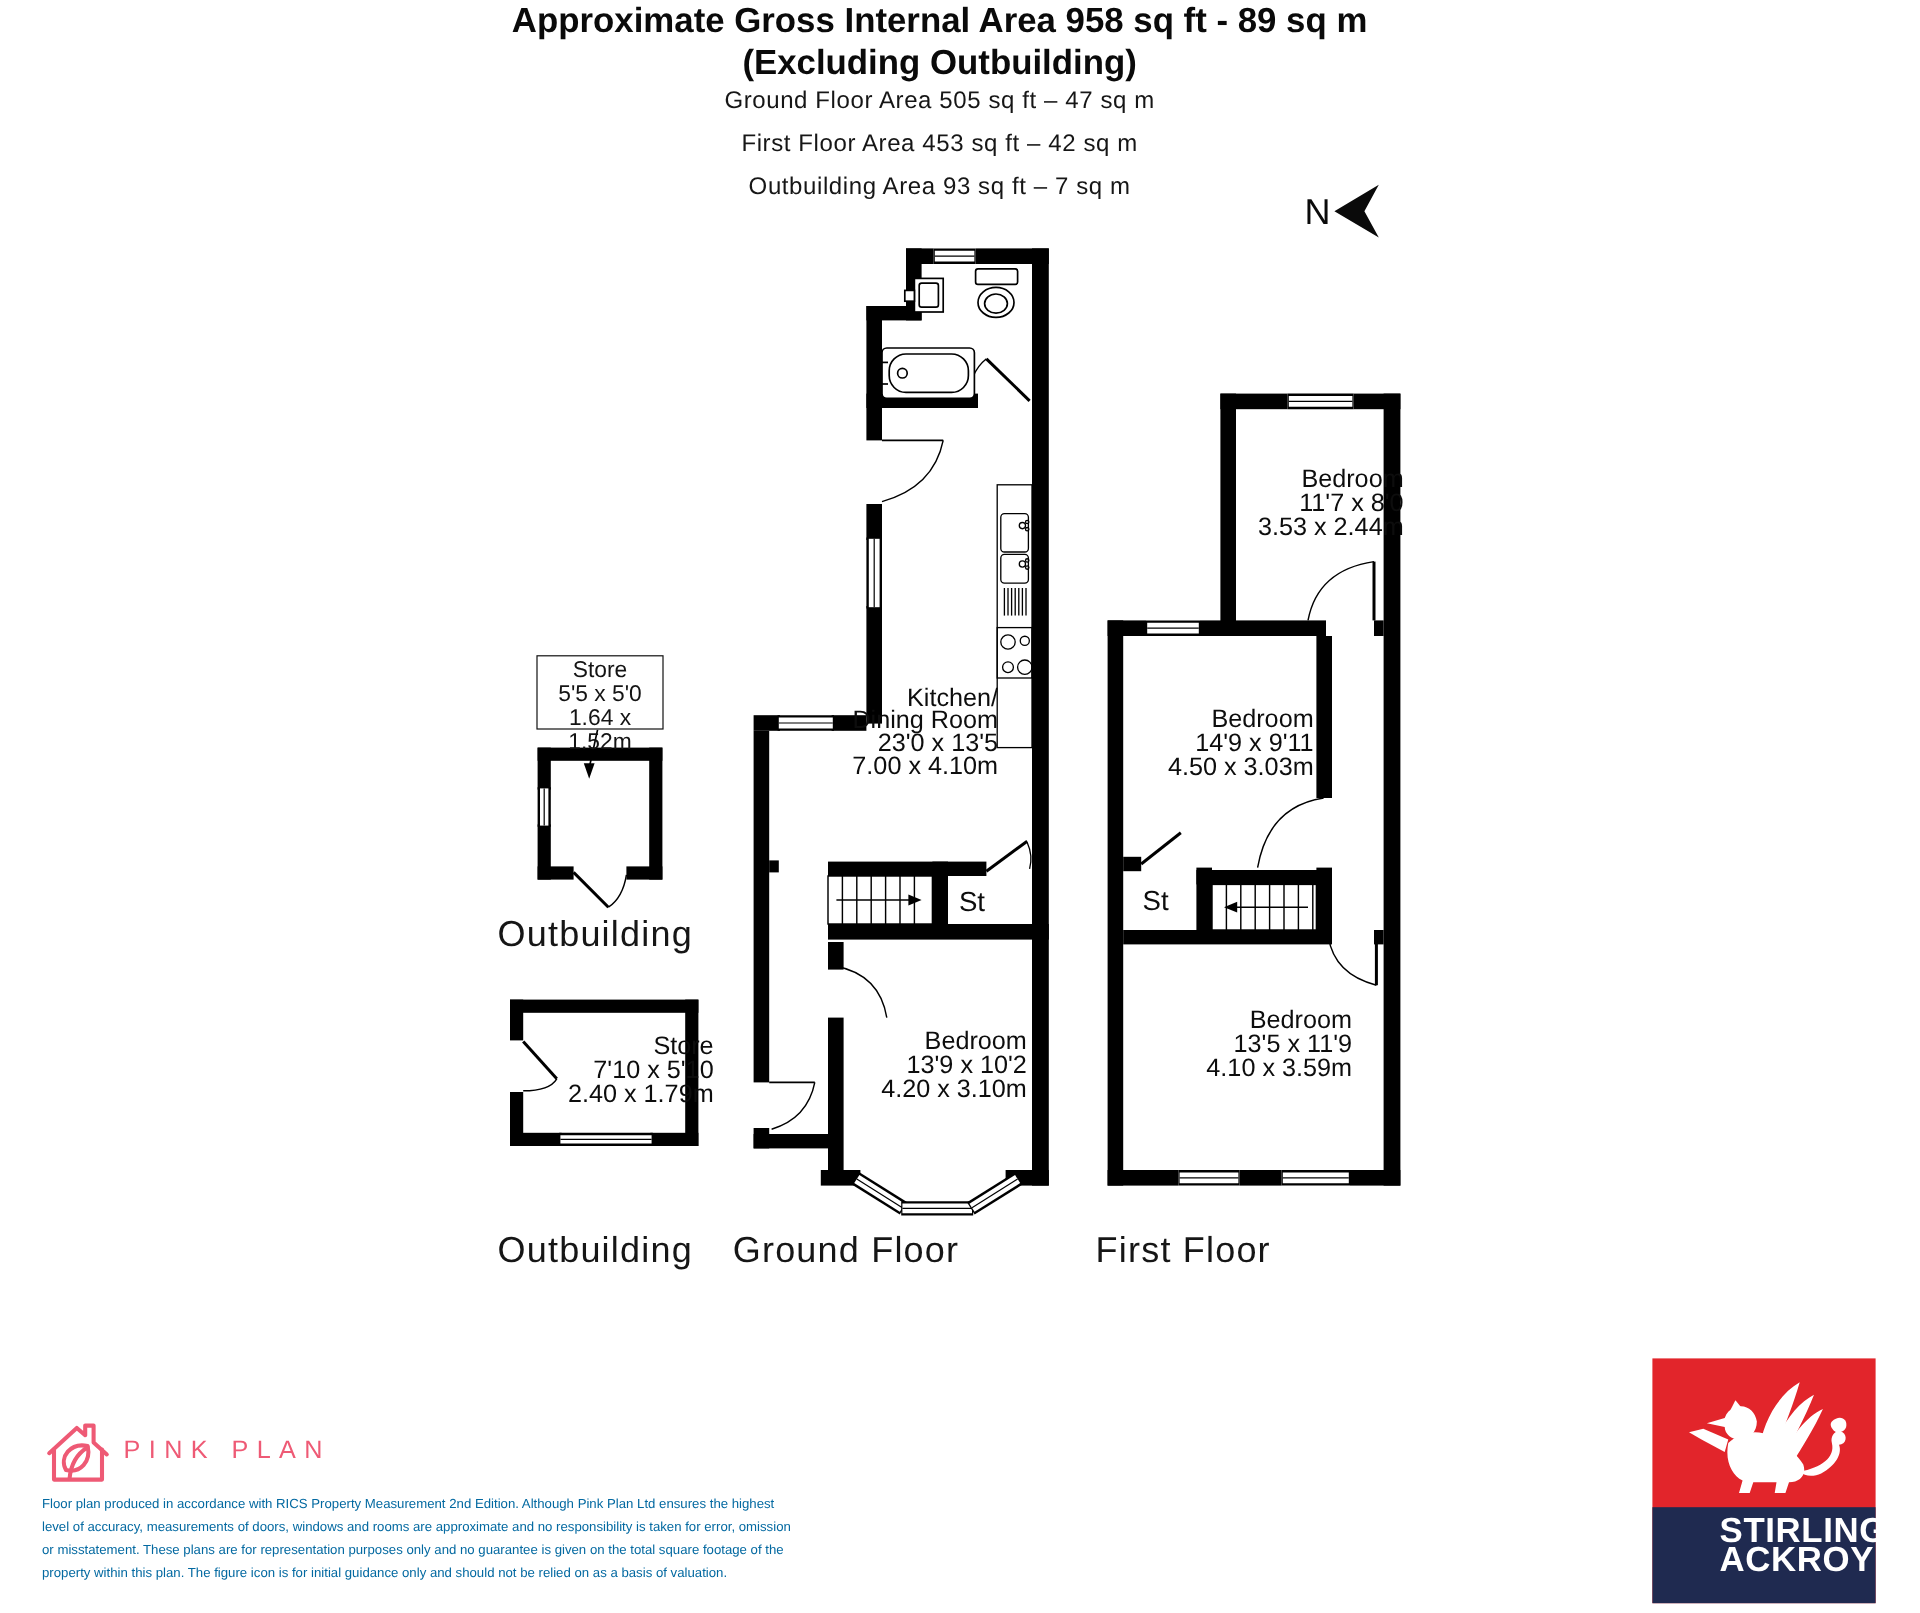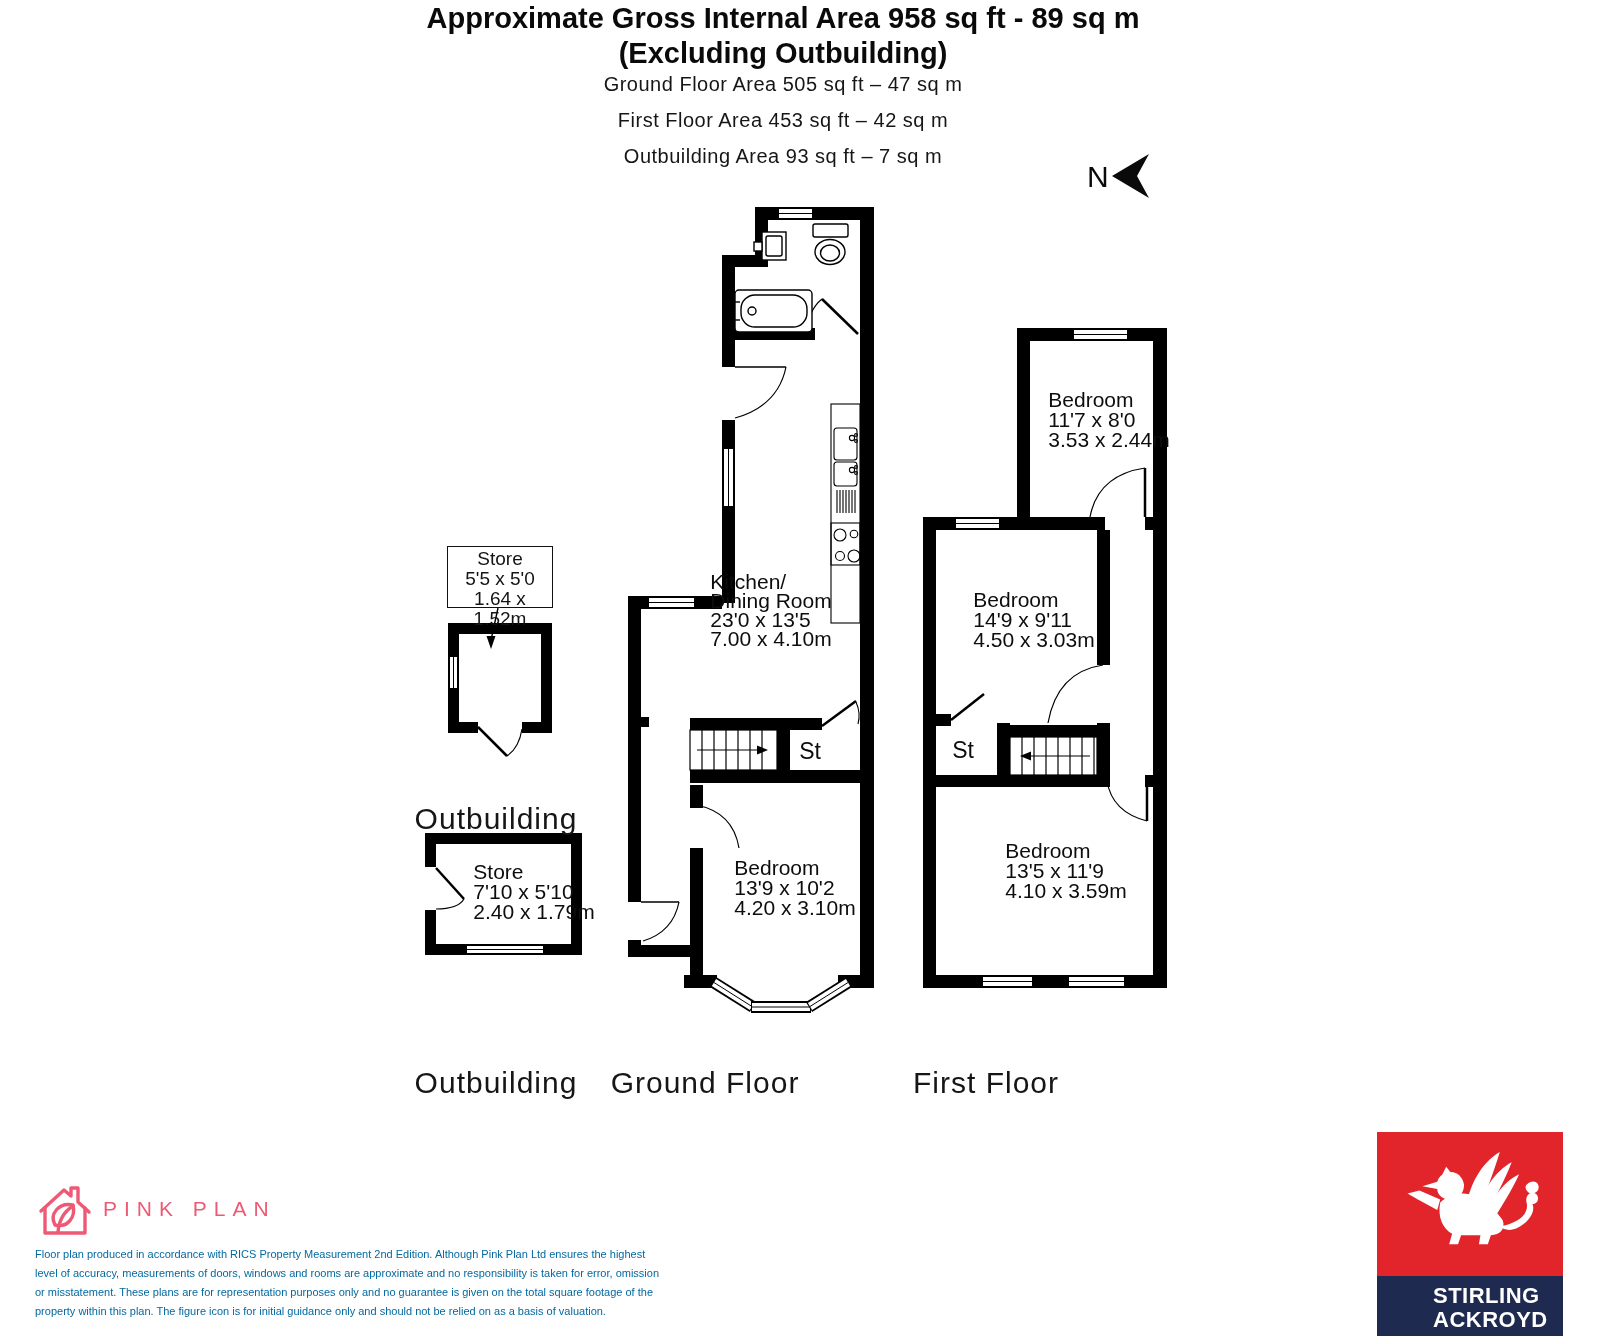--- a/index.html
+++ b/index.html
@@ -4,38 +4,38 @@
 <style>
   :root{
     --pink:#ee5a75; --red:#e2252b; --navy:#1f2a50; --wall:#000000; --ink:#141414;
   }
   html,body{margin:0;padding:0;}
   body{
     width:1600px;height:1344px;position:relative;background:#ffffff;
     font-family:"Liberation Sans", sans-serif;color:var(--ink);overflow:hidden;
   }
   .abs{position:absolute;}
-  .ctr{transform:translateX(-50%);text-align:left;white-space:nowrap;}
+  .ctr{transform:translateX(-50%);text-align:right;white-space:nowrap;}
   .title-bold{font-size:29px;font-weight:bold;color:#0a0a0a;}
   .title-reg{font-size:20px;font-weight:normal;color:#161616;letter-spacing:.5px;}
   .room-lbl{font-size:21px;line-height:20px;color:#0d0d0d;padding-left:36px;}
-  .caption{font-size:30px;color:#161616;letter-spacing:1px;margin-top:40px;}
+  .caption{font-size:30px;color:#161616;letter-spacing:1px;}
   .st-lbl{font-size:23px;color:#0d0d0d;}
   .store-box{
     border:1.5px solid #111;background:#fff;width:106px;height:62px;
     font-size:19px;line-height:20px;text-align:center;padding-top:2px;box-sizing:border-box;
   }
   .brand-text{font-size:21px;letter-spacing:7px;color:var(--pink);font-weight:500;}
   .disc{font-size:11px;line-height:18.8px;color:#0369a1;white-space:nowrap;}
   .agency{
     width:186px;height:204px;background:var(--red);
   }
   .agency .band{
-    position:absolute;left:0;bottom:0;width:186px;height:60px;background:var(--navy);
-    color:#fff;font-weight:bold;font-size:22px;line-height:24px;
+    position:absolute;left:0;bottom:0;width:186px;height:80px;background:var(--navy);
+    color:#fff;font-weight:bold;font-size:29px;line-height:24px;
     padding:8px 0 16px 56px;box-sizing:border-box;letter-spacing:.5px;
   }
   svg text{font-family:"Liberation Sans", sans-serif;}
 </style>
 </head>
 <body>
 
 <div class="abs ctr title-bold" style="left:783px;top:2px;">Approximate Gross Internal Area 958 sq ft - 89 sq m</div>
 <div class="abs ctr title-bold" style="left:783px;top:37px;">(Excluding Outbuilding)</div>
 <div class="abs ctr title-reg" style="left:783px;top:73px;">Ground Floor Area 505 sq ft – 47 sq m</div>

